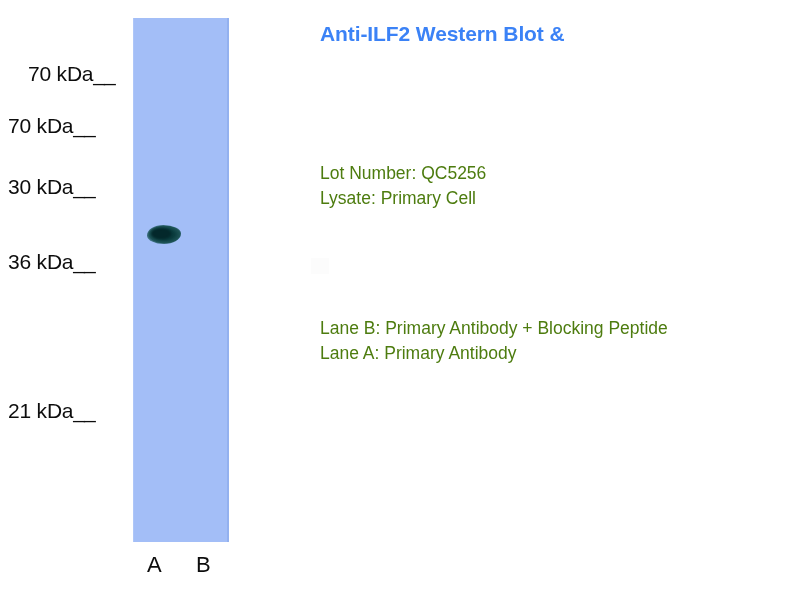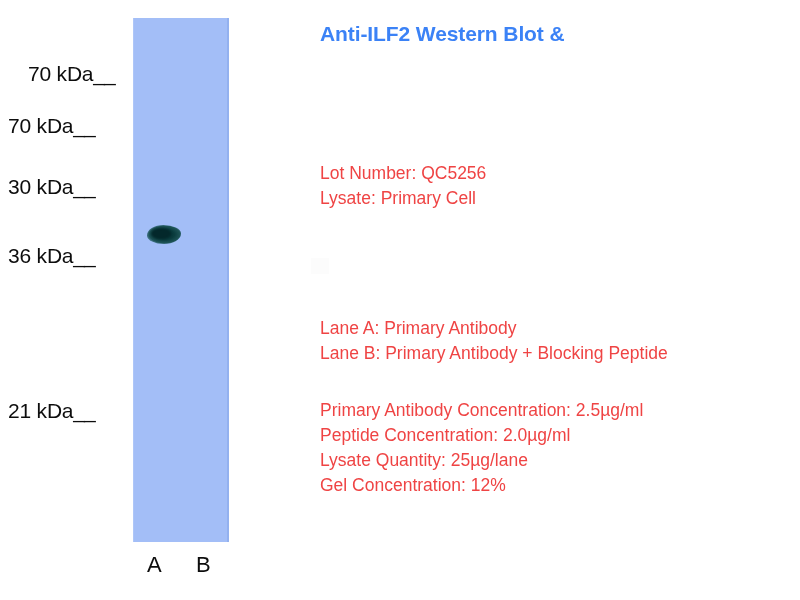--- a/index.html
+++ b/index.html
@@ -117,21 +117,21 @@
     color: #3b82f6;
   }
   #blot-title .title-line { display: block; }
 
   .info-block {
     position: absolute;
     left: 0;
     width: 480px;
     font-size: 17.5px;
     line-height: 25px;
-    color: #ef4444;
+    color: #4d7c0f;
   }
   .info-line { display: block; white-space: nowrap; }
 
   #lot-block      { top: 161px; }
   #lane-block     { top: 316px; }
   #protocol-block { top: 398px; }
 
   
   #scan-artifact {
     position: absolute;
@@ -148,21 +148,21 @@
 <div id="ladder-column">
   <div class="ladder-marker" style="top: 62px; margin-left: 20px;">
     <span>70 kDa</span><span class="tick">__</span>
   </div>
   <div class="ladder-marker" style="top: 114px;">
     <span>70 kDa</span><span class="tick">__</span>
   </div>
   <div class="ladder-marker" style="top: 175px;">
     <span>30 kDa</span><span class="tick">__</span>
   </div>
-  <div class="ladder-marker" style="top: 244px; text-align: right;">
+  <div class="ladder-marker" style="top: 250px; text-align: right;">
     <span>36 kDa</span><span class="tick">__</span>
   </div>
   <div class="ladder-marker" style="top: 399px;">
     <span>21 kDa</span><span class="tick">__</span>
   </div>
 </div>
 
 <div id="blot-panel">
   <div id="band-lane-a"></div>
   <div id="band-lane-b-empty"></div>
@@ -180,24 +180,18 @@
   <div id="blot-title">
     <span class="title-line">Anti-ILF2 Western Blot &amp;</span>
   </div>
 
   <div class="info-block" id="lot-block">
     <span class="info-line">Lot Number: QC5256</span>
     <span class="info-line">Lysate: Primary Cell</span>
   </div>
 
   <div class="info-block" id="lane-block">
+    <span class="info-line">Lane B: Primary Antibody + Blocking Peptide</span>
     <span class="info-line">Lane A: Primary Antibody</span>
-    <span class="info-line">Lane B: Primary Antibody + Blocking Peptide</span>
   </div>
 
-  <div class="info-block" id="protocol-block">
-    <span class="info-line">Primary Antibody Concentration: 2.5µg/ml</span>
-    <span class="info-line">Peptide Concentration: 2.0µg/ml</span>
-    <span class="info-line">Lysate Quantity: 25µg/lane</span>
-    <span class="info-line">Gel Concentration: 12%</span>
-  </div>
 
 </div>
 
 </body></html>

